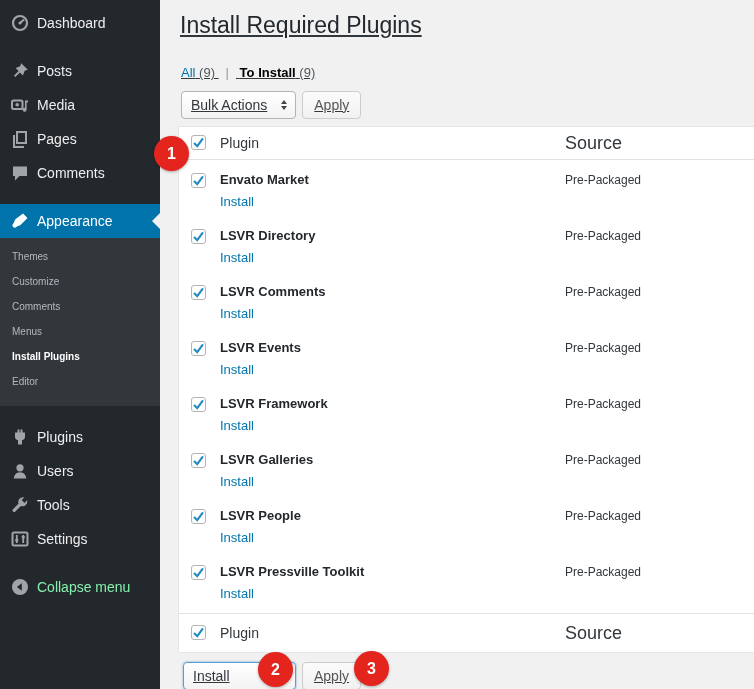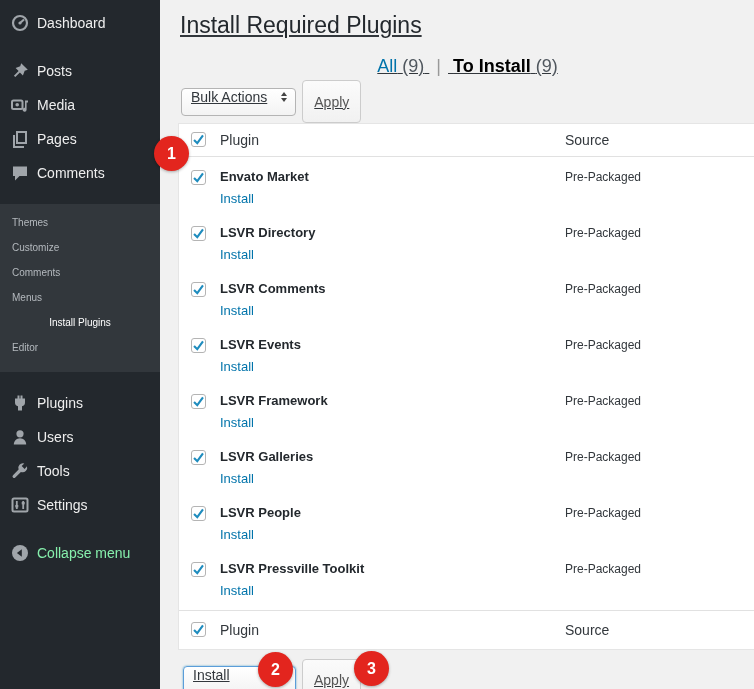--- a/index.html
+++ b/index.html
@@ -32,68 +32,68 @@
     position:absolute; right:0; top:50%; margin-top:-8px;
     width:0; height:0; border:8px solid transparent;
     border-right-color:#f1f1f1;
   }
   .sep { height: 14px; }
   .sep-sm { height: 6px; }
   .submenu { background:#32373c; padding: 6px 0 12px; }
   .smi {
     padding: 7px 12px; font-size: 10px; color:#b4b9be; cursor:pointer;
   }
-  .smi.current { color:#fff; font-weight:normal;text-align:center; }
+  .smi.current { color:#fff; font-weight:bold; }
 
   
   .content { position:absolute; left:160px; top:0; right:0; bottom:0; padding-left:18px;text-decoration:underline; }
   h1.page-title {
     margin: 11px 0 0 2px;
     font-size: 23px; font-weight: 400; color:#23282d; line-height:1.3;
   }
-  .filter-links { margin: 15px 0 0 3px; font-size: 18px; color:#555;text-align:center; }
+  .filter-links { margin: 24px 0 0 3px; font-size: 13px; color:#555; }
   .filter-links a.flink { color:#0073aa; text-decoration:none; cursor:pointer; }
   .filter-links .fcurrent { color:#000; font-weight:bold; }
   .filter-links .fcount { color:#50575e; }
   .filter-links .fsep { color:#999; margin:0 7px; }
 
   .tablenav { margin: 11px 0 0 3px; height: 28px; display:flex; align-items:center; }
   .wpselect {
-    display:inline-flex; align-items:flex-start;
+    display:inline-flex; align-items:center;
     height:28px; min-width:113px; padding: 0 8px 0 9px;
     background: linear-gradient(#ffffff, #f3f3f3);
     border: 1px solid #b4b4b4; border-radius: 4px;
     font-size: 14px; color:#32373c; cursor:pointer;
   }
   .wpselect.focused { border-color:#5b9dd9; box-shadow:0 0 2px rgba(30,140,190,.8); }
   .wpselect .sel-label { flex:1; padding-right:14px; }
   .sel-arrows { display:flex; flex-direction:column; line-height:0; color:#444; }
   .sel-arrows i { width:0; height:0; border:3.5px solid transparent; display:block; }
   .sel-arrows i.up { border-bottom:4.5px solid #444; margin-bottom:2px; }
   .sel-arrows i.down { border-top:4.5px solid #444; }
   .wpbtn {
-    margin-left:6px; height:43px; padding:0 11px;
+    margin-left:6px; height:28px; padding:0 11px;
     background: linear-gradient(#fbfbfb,#f1f1f1);
     border:1px solid #ccc; border-radius:4px;
     font-size:14px; color:#555; cursor:pointer;
     font-family:"Liberation Sans", sans-serif;
   }
 
   
   .plugins-table {
     margin-top: 7px;
     background:#fff;
     border:1px solid #e5e5e5; border-right:none;
   }
   .thead, .tfoot { position:relative; height:33px; }
   .thead { border-bottom:1px solid #e1e1e1; }
   .tfoot { border-top:1px solid #e1e1e1; height:39px; }
   .thead .cb, .tfoot .cb { position:absolute; left:12px; top:50%; margin-top:-8px; }
   .col-plugin { position:absolute; left:41px; top:50%; transform:translateY(-50%); font-size:14px; color:#32373c; }
-  .col-source { position:absolute; left:386px; top:50%; transform:translateY(-50%); font-size:14px; color:#32373c; }
+  .col-source { position:absolute; left:386px; top:50%; transform:translateY(-50%); font-size:18px; color:#32373c; }
   .tbody { padding-bottom:5px; }
   .trow { position:relative; height:56px; }
   .trow .cb { position:absolute; left:12px; top:13px; }
   .plugcell { position:absolute; left:41px; top:12px; }
   .pname { display:block; font-size:13px; font-weight:bold; color:#23282d; line-height:1.2; }
   .install-link { display:inline-block; margin-top:7px; font-size:13px; color:#0073aa; text-decoration:none; cursor:pointer; }
   .psource { position:absolute; left:386px; top:13px; font-size:12px; color:#32373c; }
 
   .cb {
     width:15px; height:15px; background:#fff;
@@ -165,20 +165,29 @@
       </div>
       <div class="mi">
         <span class="micon">
           <svg width="20" height="20" viewBox="0 0 20 20" fill="#a0a5aa" stroke="none">
             <path d="M3 3.5h14v9.5H9.5L5 17.5V13H3z"></path>
           </svg>
         </span>
         <span>Comments</span>
       </div>
       <div class="sep"></div>
+      <div class="mi active">
+        <span class="micon">
+          <svg width="20" height="20" viewBox="0 0 20 20" fill="#ffffff" stroke="none">
+            <path d="M13 2.5l4.5 4.5-6.5 6.5c-1.6 1.6-3.2 1.2-4.6 2.6-.9.9-2.4.9-3.3 0s-.9-2.4 0-3.3C4.5 11.4 4.1 9.6 5.7 8z"></path>
+          </svg>
+        </span>
+        <span>Appearance</span>
+        <span class="notch"></span>
+      </div>
       <div class="submenu">
         <div class="smi">Themes</div>
         <div class="smi">Customize</div>
         <div class="smi">Comments</div>
         <div class="smi">Menus</div>
         <div class="smi current">Install Plugins</div>
         <div class="smi">Editor</div>
       </div>
       <div class="sep"></div>
       <div class="mi">

